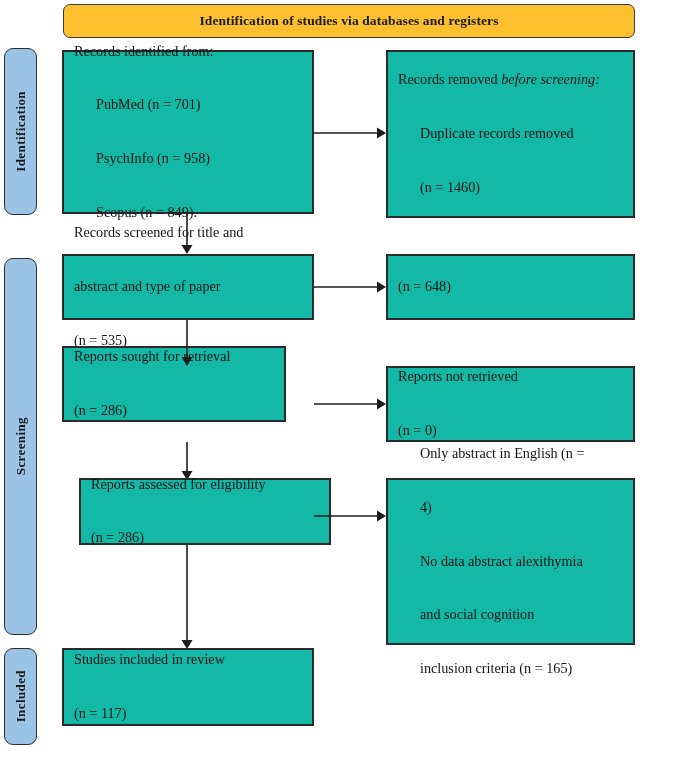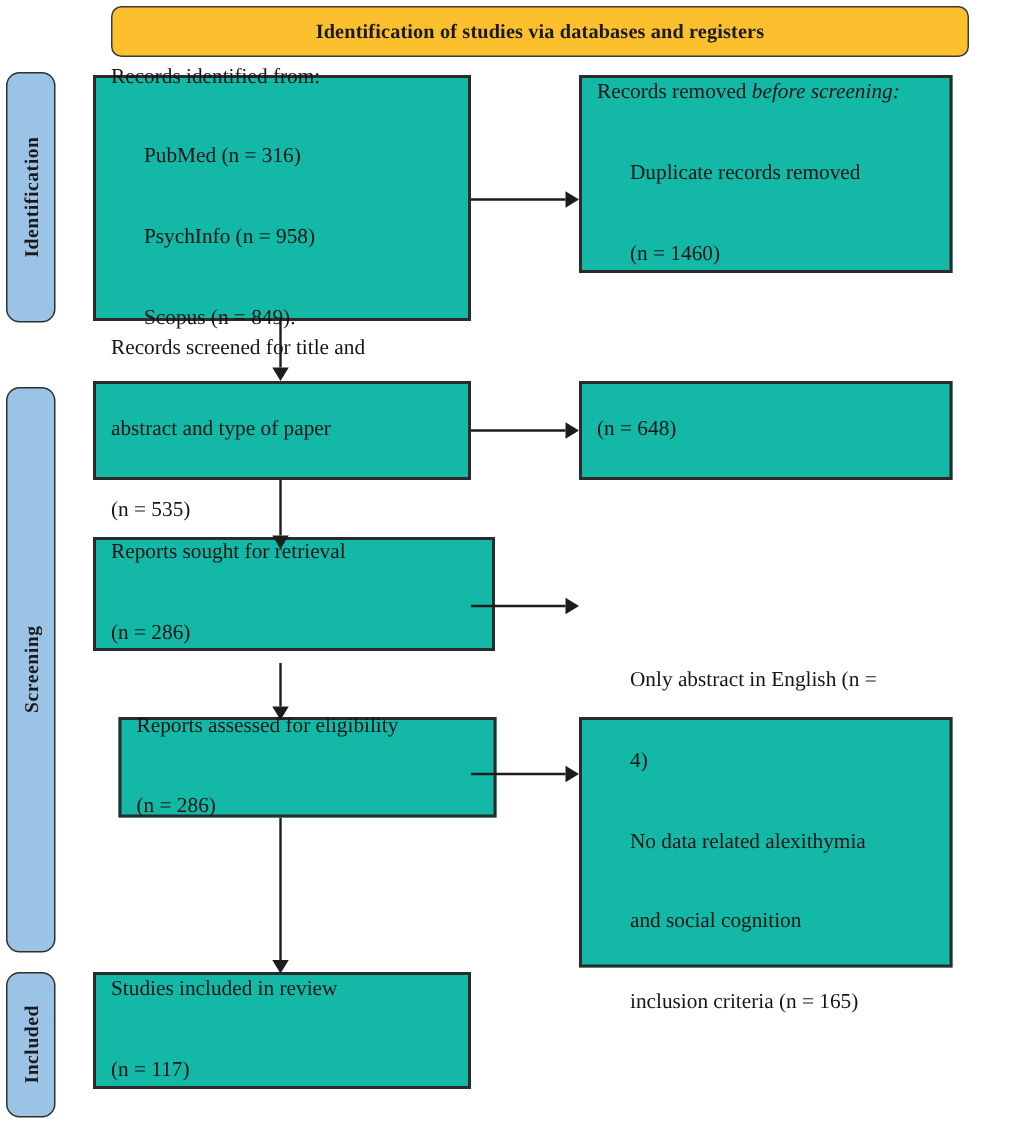--- a/index.html
+++ b/index.html
@@ -26,21 +26,20 @@
     top: 4px;
     width: 572px;
     height: 34px;
     background: #FCC02E;
     border: 1.5px solid #3a3a3a;
     border-radius: 7px;
     display: flex;
     align-items: center;
     justify-content: center;
     box-sizing: border-box;
-    margin-left: 11px;
   }
   .banner-text {
     font-family: "Liberation Serif", serif;
     font-weight: bold;
     font-size: 13.5px;
     color: #1a1a1a;
     letter-spacing: 0.1px;
     white-space: nowrap;
   }
 
@@ -112,27 +111,27 @@
     <span class="stage-text">Screening</span>
   </div>
 
   <div class="stage" style="top:648px; height:97px;">
     <span class="stage-text">Included</span>
   </div>
 
   <div class="box" style="left:62px; top:50px; width:252px; height:164px;">
     <div class="box-text">
       <span class="line">Records identified from:</span>
-      <span class="line ind">PubMed (n = 316)</span>
+      <span class="line ind">PubMed (n = 701)</span>
       <span class="line ind">PsychInfo (n = 958)</span>
       <span class="line ind">Scopus (n = 849).</span>
     </div>
   </div>
 
-  <div class="box" style="left:386px; top:50px; width:249px; height:132px;">
+  <div class="box" style="left:386px; top:50px; width:249px; height:168px;">
     <div class="box-text">
       <span class="line"><span>Records removed </span><i>before screening:</i></span>
       <span class="line ind">Duplicate records removed</span>
       <span class="line ind">(n = 1460)</span>
     </div>
   </div>
 
   <div class="box" style="left:62px; top:254px; width:252px; height:66px;">
     <div class="box-text">
       <span class="line">Records screened for title and</span>
@@ -140,40 +139,46 @@
       <span class="line">(n = 535)</span>
     </div>
   </div>
 
   <div class="box" style="left:386px; top:254px; width:249px; height:66px;">
     <div class="box-text">
       <span class="line">(n = 648)</span>
     </div>
   </div>
 
-  <div class="box" style="left:62px; top:358px; width:268px; height:76px;">
+  <div class="box" style="left:62px; top:346px; width:224px; height:76px;">
     <div class="box-text">
       <span class="line">Reports sought for retrieval</span>
       <span class="line">(n = 286)</span>
     </div>
   </div>
 
+  <div class="box" style="left:386px; top:366px; width:249px; height:76px;">
+    <div class="box-text">
+      <span class="line">Reports not retrieved</span>
+      <span class="line">(n = 0)</span>
+    </div>
+  </div>
 
   <div class="box" style="left:79px; top:478px; width:252px; height:67px;">
     <div class="box-text">
       <span class="line">Reports assessed for eligibility</span>
       <span class="line">(n = 286)</span>
     </div>
   </div>
 
   <div class="box" style="left:386px; top:478px; width:249px; height:167px;">
     <div class="box-text">
       <span class="line ind">Only abstract in English (n =</span>
       <span class="line ind">4)</span>
-      <span class="line ind">No data related alexithymia</span>
+      <span class="line ind">No data abstract alexithymia</span>
       <span class="line ind">and social cognition</span>
       <span class="line ind">inclusion criteria (n = 165)</span>
     </div>
   </div>
 
   <div class="box" style="left:62px; top:648px; width:252px; height:78px;">
     <div class="box-text">
       <span class="line">Studies included in review</span>
       <span class="line">(n = 117)</span>
     </div>

